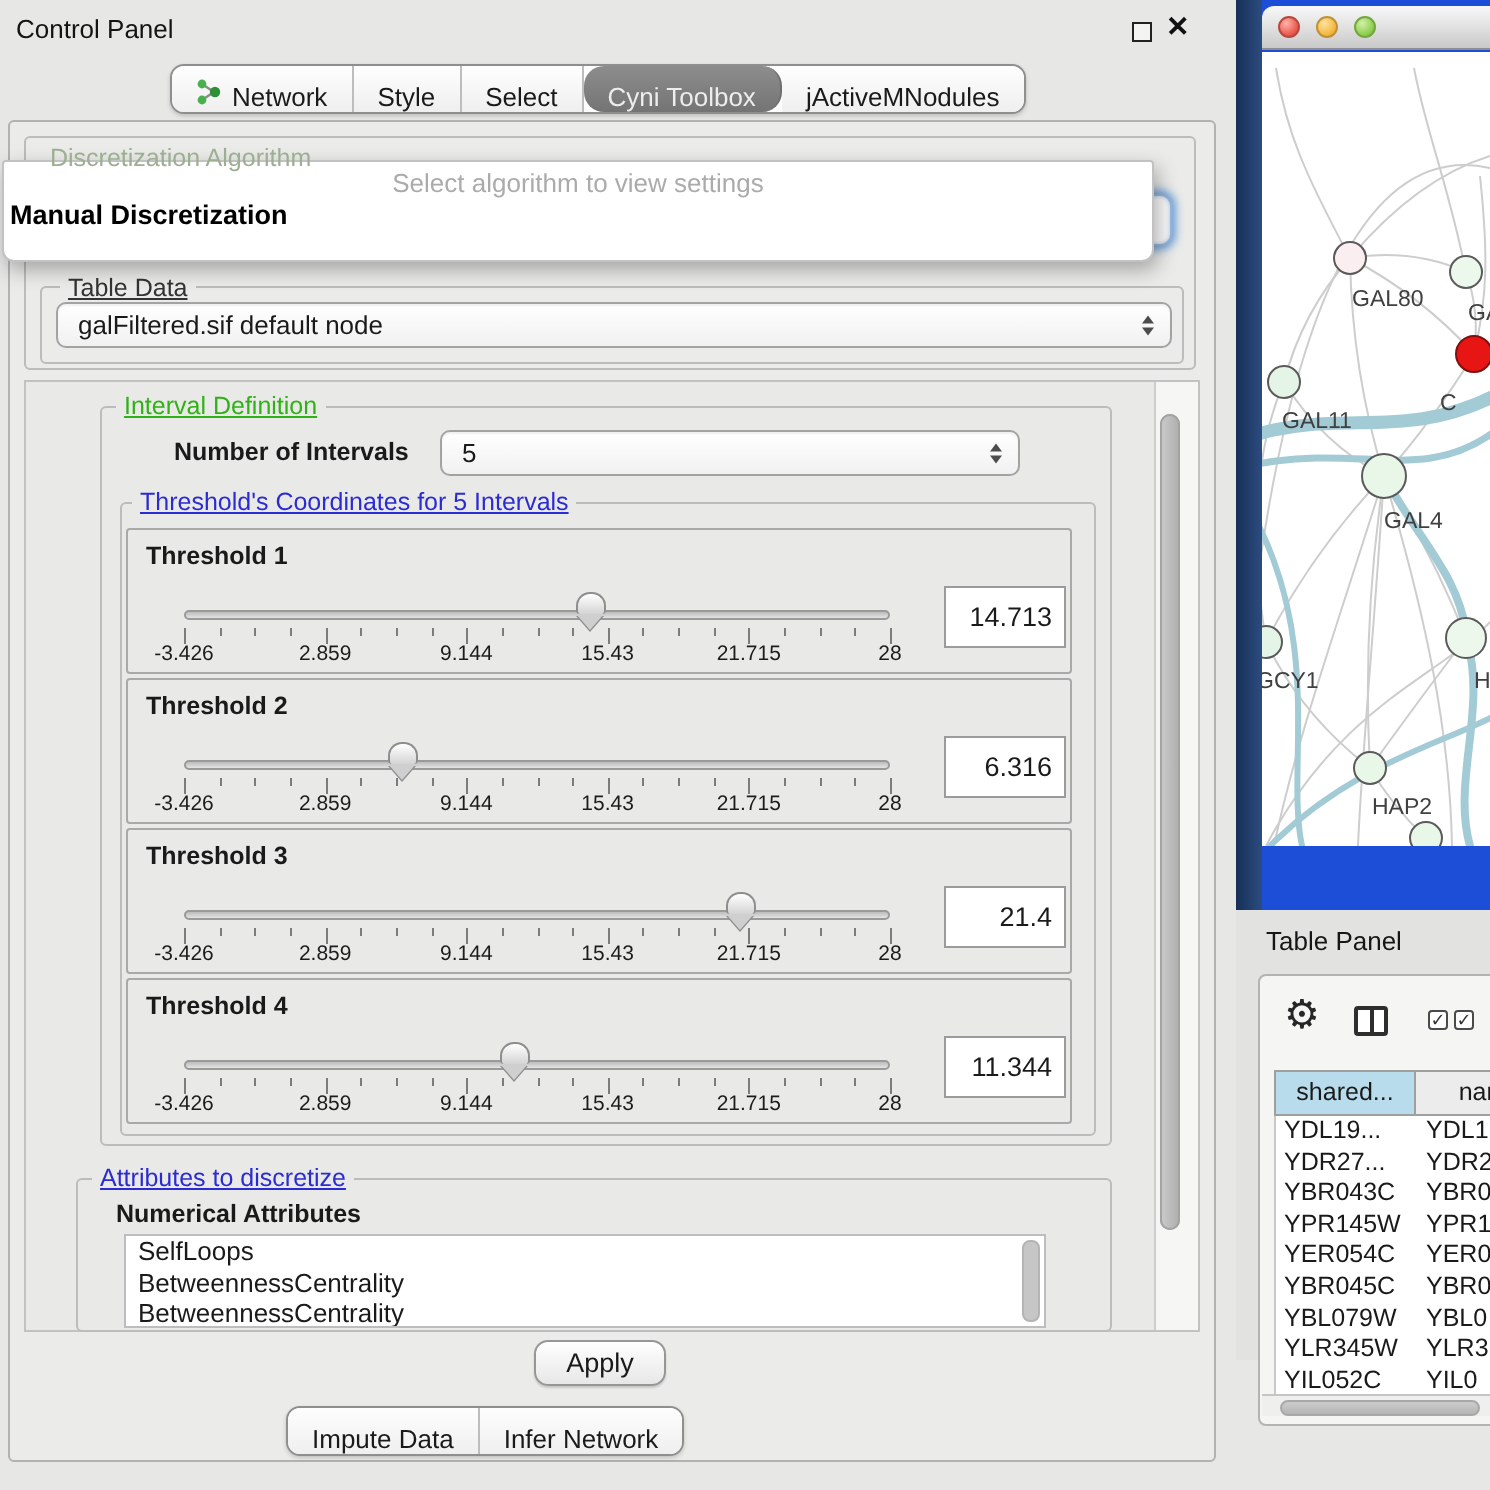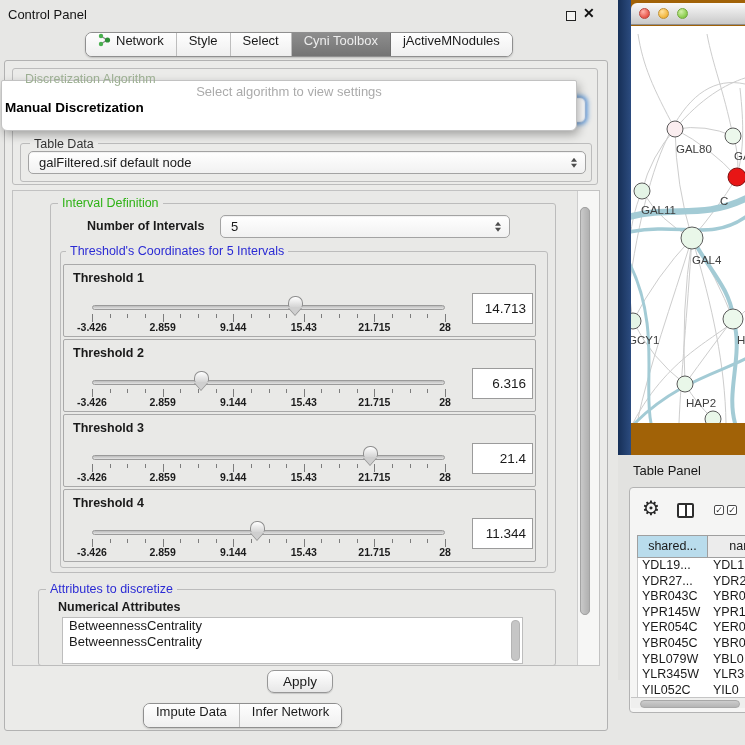--- a/index.html
+++ b/index.html
@@ -7,32 +7,32 @@
     font-family:"Liberation Sans", sans-serif; background:#e7e7e5; color:#1a1a1a; }
 
   
   .cp { position:absolute; left:0; top:0; width:614px; height:745px; background:#e7e7e5; }
   .cp-title { position:absolute; left:8px; top:7px; font-size:13px; color:#141414; }
   .float-btn { position:absolute; left:566px; top:11px; width:10px; height:10px; border:1.5px solid #222; background:#f4f4f2; }
   .close-btn { position:absolute; left:583px; top:5px; font-size:14px; font-weight:bold; color:#111; cursor:default; }
 
   .segbar { position:absolute; display:flex; height:25px; border:1px solid #8f8f8f; border-radius:7px;
     overflow:hidden; background:#fdfdfd; box-shadow:0 1px 2px rgba(0,0,0,.18); }
-  .seg { padding:0 12px; display:flex; align-items:flex-start; gap:5px; font-size:13px; color:#1a1a1a;
+  .seg { padding:0 12px; display:flex; align-items:flex-end; gap:5px; font-size:13px; color:#1a1a1a;
     border-right:1px solid #bdbdbd; background:linear-gradient(#fefefe,#efefef); white-space:nowrap; }
   .seg:last-child { border-right:none; }
-  .seg.active { background:linear-gradient(#8d8d8d,#747474); color:#ededed; border-color:#6e6e6e; }
+  .seg.active { background:linear-gradient(#8d8d8d,#747474); color:#ededed; border-color:#6e6e6e;border-radius:10px; }
   #top-tabs { left:85px; top:32px; }
   #bottom-tabs { left:143px; top:703px; }
 
   .cp-content { position:absolute; left:4px; top:60px; width:604px; height:671px;
     border:1px solid #b2b2b2; border-radius:3px; background:#ebebe9; }
 
   .group { position:absolute; border:1px solid #bcbcbc; border-radius:3px; }
-  .group-label { position:absolute; font-size:12.5px; background:#ebebe9; padding:0 4px; white-space:nowrap; }
+  .group-label { position:absolute; font-size:12.5px; background:#ebebe9; padding:0 4px; white-space:nowrap;text-decoration:underline; }
 
   .grp-disc { left:12px; top:68px; width:586px; height:117px; }
   .combo-ghost { position:absolute; left:28px; top:97px; width:558px; height:26px; border-radius:6px;
     border:1px solid #9ab6d8; background:#fbfbfb; z-index:5;
     box-shadow:0 0 4px 2px rgba(88,148,216,.85), inset 0 0 2px rgba(88,148,216,.5); }
 
   .popup { position:absolute; left:1px; top:80px; width:576px; height:51px; background:#fff;
     border:1px solid #c2c2c2; border-radius:2px 2px 6px 6px; box-shadow:2px 4px 10px rgba(0,0,0,.30); z-index:8; }
   .popup-header { text-align:center; color:#ababab; font-size:13px; height:19px; line-height:21px; }
   .popup-item { font-size:13.5px; padding-left:3px; height:15px; line-height:15px; color:#000; white-space:nowrap; }
@@ -63,21 +63,21 @@
   .lbl-thr { left:66px; top:244px; color:#2b2bd4; background:#e9e9e7; }
 
   .thr-panel { position:absolute; left:63px; width:473px; height:73px; border:1px solid #a9a9a9;
     border-radius:2px; background:#e9e9e7; }
   .thr-title { position:absolute; left:9px; top:6px; font-size:12.5px; font-weight:bold; }
   .thr-track { position:absolute; left:28px; top:40px; width:353px; height:5px; border:1px solid #9a9a9a;
     border-radius:3px; background:linear-gradient(#bcbcbc,#e3e3e3); }
   .tick { position:absolute; width:1px; background:#7c7c7c; }
   .tick.minor { top:49px; height:4px; }
   .tick.major { top:49px; height:8px; }
-  .tick-lbl { position:absolute; top:56px; font-size:10.5px; font-weight:700; color:#1c1c1c; transform:translateX(-50%); }
+  .tick-lbl { position:absolute; top:56px; font-size:10.5px; font-weight:400; color:#1c1c1c; transform:translateX(-50%); }
   .thr-handle { position:absolute; top:31px; width:15px; height:11px; background:linear-gradient(#ffffff,#d4d4d4);
     border:1px solid #8e8e8e; border-bottom:none; border-radius:7px 7px 2px 2px; z-index:2; }
   .thr-handle::after { content:""; position:absolute; left:-1px; top:10px; width:0; height:0;
     border-left:7.5px solid transparent; border-right:7.5px solid transparent; border-top:8px solid #cfcfcf;
     filter:drop-shadow(0 1px 0 #8e8e8e); }
   .thr-value { position:absolute; left:408px; top:28px; width:61px; height:31px; background:#fff;
     border:1px solid #9b9b9b; font-size:13.5px; line-height:29px; text-align:right; padding-right:6px; }
 
   .grp-attr { left:38px; top:589px; width:518px; height:77px; }
   .lbl-attr { left:46px; top:582px; color:#2b2bd4; background:#e9e9e7; }
@@ -87,21 +87,21 @@
   .attr-item { padding-left:6px; height:15.5px; line-height:15.5px; white-space:nowrap; }
   .lsb-thumb { position:absolute; left:511px; top:620px; width:9px; height:41px; background:#c6c6c6;
     border-radius:4px; border:1px solid #b4b4b4; }
 
   .apply-btn { position:absolute; left:267px; top:670px; width:66px; height:23px; border:1px solid #979797;
     border-radius:7px; background:linear-gradient(#ffffff,#e7e7e7); font-size:13.5px; text-align:center;
     line-height:21px; box-shadow:0 1px 1px rgba(0,0,0,.15); }
 
   
   .rs { position:absolute; left:618px; top:0; width:127px; height:745px; }
-  .net-frame { position:absolute; left:0; top:0; width:127px; height:534px; background:#a16207; }
+  .net-frame { position:absolute; left:0; top:0; width:127px; height:534px; background:#1d4ed8; }
   .net-strip { position:absolute; left:0; top:0; width:13px; height:455px; background:linear-gradient(90deg,#162f57,#2c4c80); }
   .mac { position:absolute; left:13px; top:3px; width:114px; height:420px; }
   .mac-tb { height:22px; background:linear-gradient(#f9f9f9,#c9c9c9); border-bottom:1px solid #8f8f8f;
     border-radius:6px 0 0 0; display:flex; align-items:center; padding-left:8px; gap:8px; }
   .light { width:11px; height:11px; border-radius:50%; }
   .light.red { background:radial-gradient(circle at 35% 30%, #ffb3aa, #ea5b50 65%, #ce4038); border:1px solid #b8473e; }
   .light.yellow { background:radial-gradient(circle at 35% 30%, #ffe2a0, #f3b942 65%, #d99c2c); border:1px solid #c09136; }
   .light.green { background:radial-gradient(circle at 35% 30%, #d2f0a8, #8ecf51 65%, #6fb339); border:1px solid #74a83f; }
   .canvas { position:absolute; left:0; top:23px; width:114px; height:397px; background:#fff; overflow:hidden; }
 
@@ -338,20 +338,21 @@
 
   <div class="vsb">
     <div class="vsb-thumb" style="position:fixed;"></div>
   </div>
   <div class="vsb-thumb"></div>
 
   <div class="group grp-attr"></div>
   <span class="group-label lbl-attr">Attributes to discretize</span>
   <span class="lbl-numattr">Numerical Attributes</span>
   <div class="attr-list" id="attr-list">
+      <div class="attr-item">SelfLoops</div>
       <div class="attr-item">BetweennessCentrality</div>
       <div class="attr-item">BetweennessCentrality</div>
     </div>
   <div class="lsb-thumb"></div>
 
   <div class="apply-btn">Apply</div>
 
   <div class="segbar" id="bottom-tabs">
       <div class="seg">
         <span>Impute Data</span>

